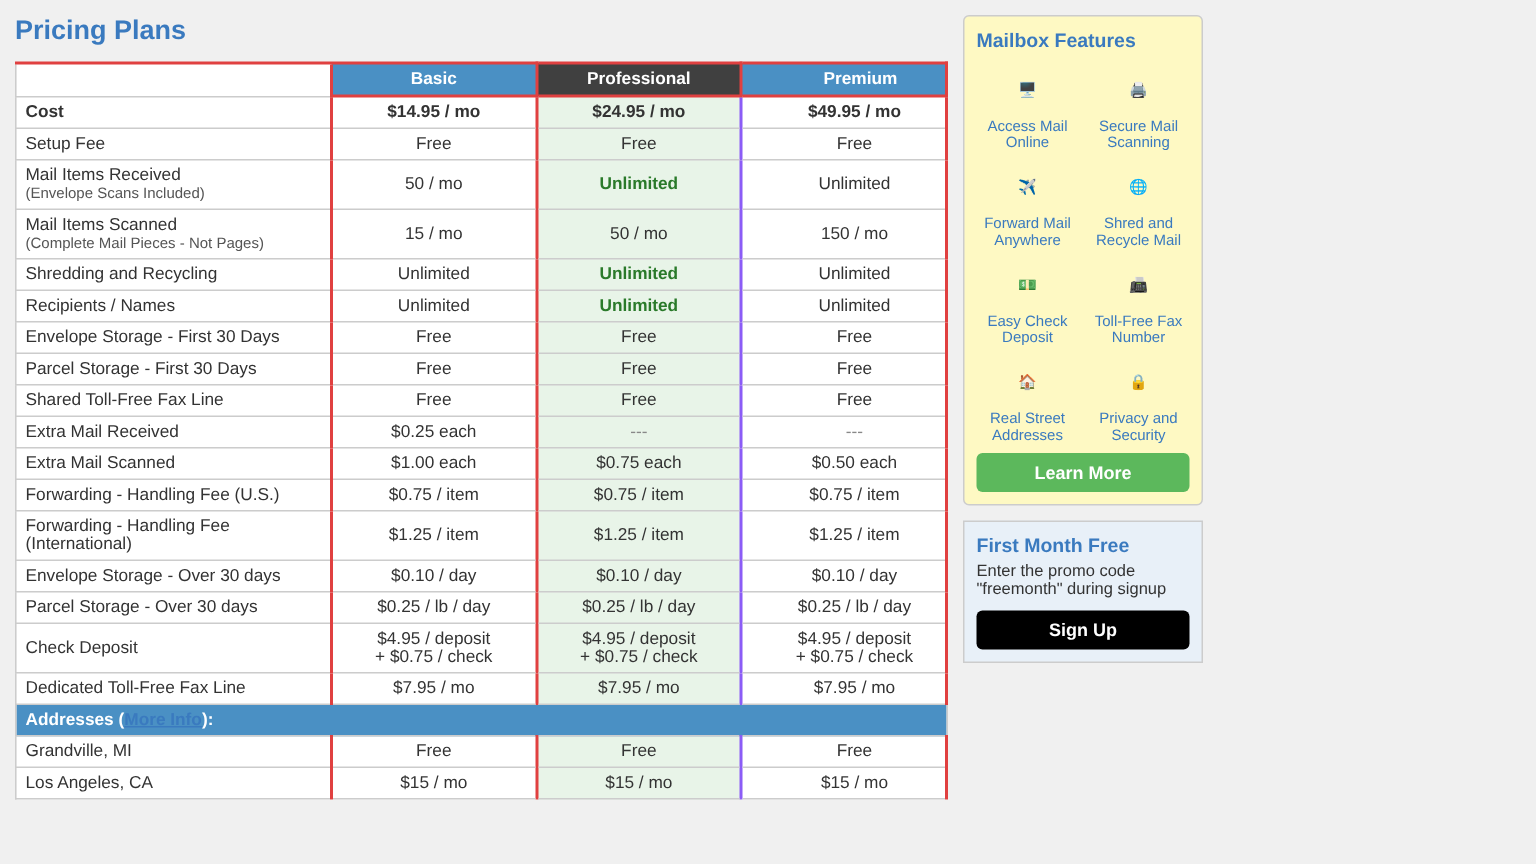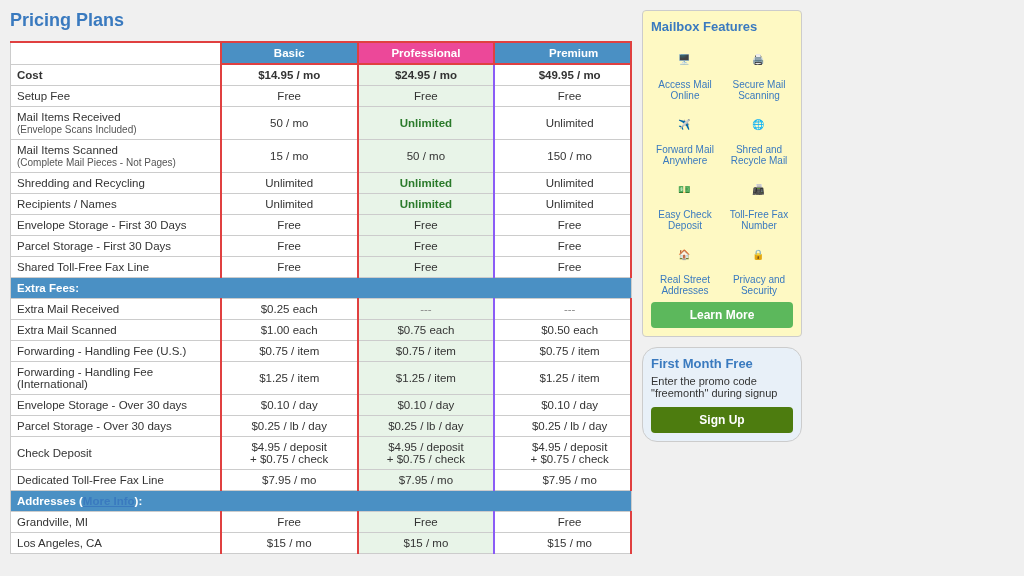--- a/index.html
+++ b/index.html
@@ -12,21 +12,21 @@
 
     table { width: 100%; border-collapse: collapse; font-size: 11.5px; border-radius: 17px; }
     table td, table th { padding: 4px 6px; border: 1px solid #ccc; vertical-align: middle; }
 
     .col-label { width: 200px; background: #fff; }
     .col-basic { width: 130px; text-align: center; background: #fff; }
     .col-pro { width: 130px; text-align: center; background: #e8f4e8; }
     .col-premium { width: 130px; text-align: center; background: #fff; padding-left: 20px; }
 
     .header-basic { background: #4a90c4; color: white; text-align: center; font-weight: bold; border: 2px solid #e04040; }
-    .header-pro { background: #ec4899; color: white; text-align: center; font-weight: bold; border: 2px solid #e04040; }
+    .header-pro { background: #404040; color: white; text-align: center; font-weight: bold; border: 2px solid #e04040; }
     .header-premium { background: #4a90c4; color: white; text-align: center; font-weight: bold; border: 2px solid #e04040; padding-left: 28px; }
 
     .section-header td { background: #4a90c4; color: white; font-weight: bold; padding: 4px 6px; }
 
     .cost-row td { font-weight: bold; }
     .cost-label { background: #fff; }
 
     .border-basic { border-left: 2px solid #e04040; border-right: 2px solid #e04040; }
     .border-pro { border-left: 2px solid #e04040; border-right: 2px solid #8b5cf6; }
     .border-premium { border-left: 2px solid #e04040; border-right: 2px solid #e04040; }
@@ -37,23 +37,23 @@
 
     
     .sidebar-box { background: #fef9c3; border: 1px solid #ccc; border-radius: 4px; padding: 8px; margin-bottom: 10px; }
     .sidebar-title { color: #3a7abf; font-weight: bold; font-size: 13px; margin-bottom: 8px; }
     .feature-grid { display: grid; grid-template-columns: 1fr 1fr; gap: 6px; margin-bottom: 6px; }
     .feature-item { text-align: center; font-size: 10px; color: #333; }
     .feature-icon { width: 40px; height: 35px; margin: 0 auto 2px; display: flex; align-items: center; justify-content: center; }
     .feature-item a { color: #3a7abf; text-decoration: none; font-size: 10px; }
 
     .btn-learn-more { background: #5cb85c; color: white; border: none; padding: 6px 16px; border-radius: 4px; cursor: pointer; font-size: 12px; font-weight: bold; display: block; margin: 0 auto; width: 100%; }
-    .btn-sign-up { background: #4d7c0f; color: white; border: none; padding: 6px 16px; border-radius: 4px; cursor: pointer; font-size: 12px; font-weight: bold; display: block; margin: 8px auto 0; width: 100%; }
-
-    .promo-box { background: #e8f0f8; border: 1px solid #ccc; border-radius: 15px; padding: 8px; }
+    .btn-sign-up { background: #000000; color: white; border: none; padding: 6px 16px; border-radius: 4px; cursor: pointer; font-size: 12px; font-weight: bold; display: block; margin: 8px auto 0; width: 100%; }
+
+    .promo-box { background: #e8f0f8; border: 1px solid #ccc; border-radius: 0; padding: 8px; }
     .promo-title { color: #3a7abf; font-weight: bold; font-size: 13px; margin-bottom: 4px; }
     .promo-text { font-size: 11px; color: #333; }
 
     .sub-label { font-size: 10px; color: #555; }
     .more-link { color: #3a7abf; text-decoration: underline; cursor: pointer; }
 
     .green-text { color: #2a7a2a; font-weight: bold; }
     .dashes { color: #888; }
   </style>
 </head>
@@ -139,23 +139,20 @@
           <td class="col-premium border-premium">Free</td>
         </tr>
 
         <tr>
           <td class="col-label">Shared Toll-Free Fax Line</td>
           <td class="col-basic border-basic">Free</td>
           <td class="col-pro border-pro">Free</td>
           <td class="col-premium border-premium">Free</td>
         </tr>
 
-        <tr class="section-header">
-          <td colspan="4">Extra Fees:</td>
-        </tr>
 
         <tr>
           <td class="col-label">Extra Mail Received</td>
           <td class="col-basic border-basic">$0.25 each</td>
           <td class="col-pro border-pro dashes">---</td>
           <td class="col-premium border-premium dashes">---</td>
         </tr>
 
         <tr>
           <td class="col-label">Extra Mail Scanned</td>

